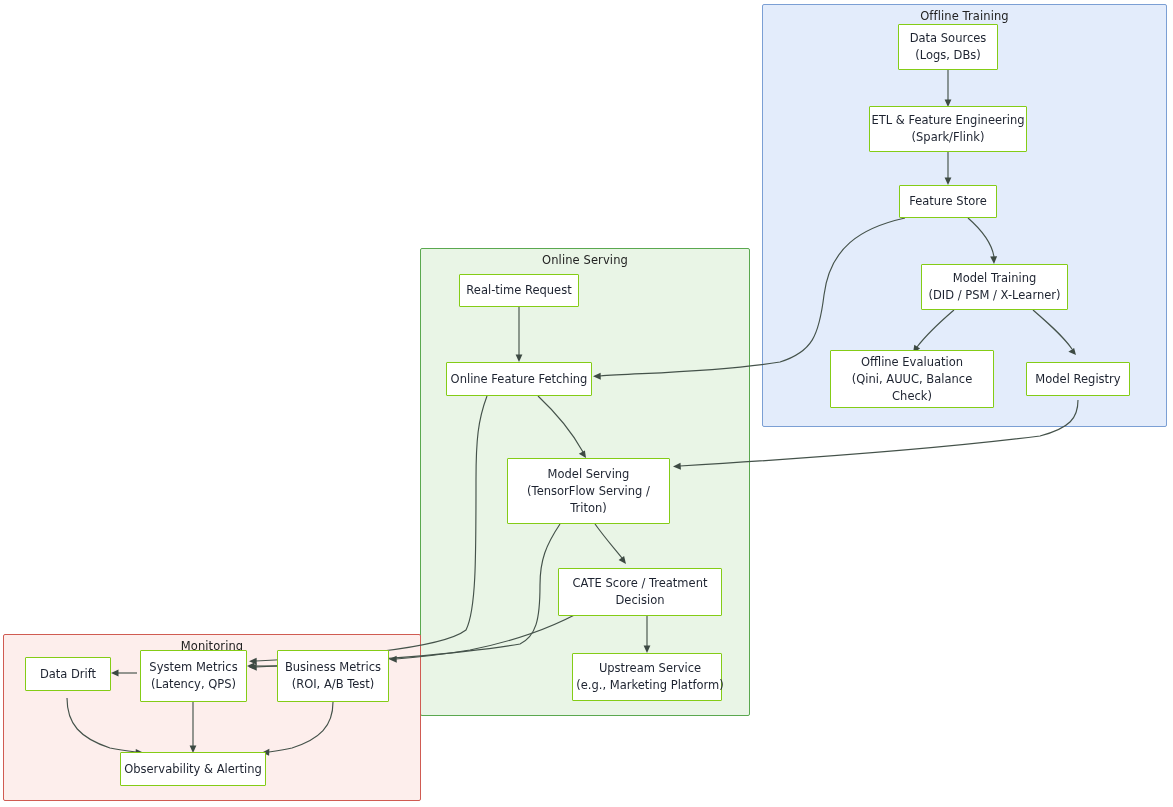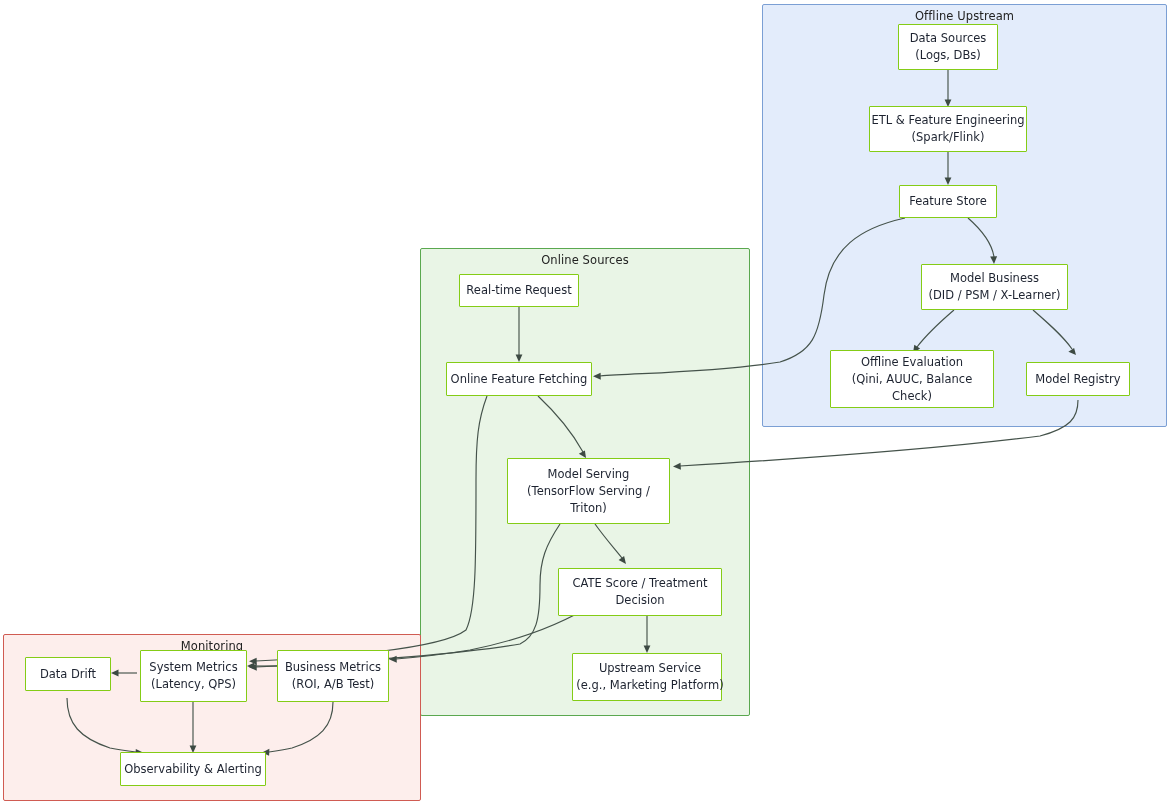--- a/index.html
+++ b/index.html
@@ -82,25 +82,25 @@
     stroke-width: 1.15px;
   }
   #edges polygon { fill: #3d4a43; }
 </style>
 </head>
 <body>
 
 <div id="canvas">
 
   <div class="cluster offline" style="left:762px; top:4px; width:405px; height:423px;">
-    <div class="cluster-title">Offline Upstream</div>
+    <div class="cluster-title">Offline Training</div>
   </div>
 
   <div class="cluster online" style="left:420px; top:248px; width:330px; height:468px;">
-    <div class="cluster-title">Online Sources</div>
+    <div class="cluster-title">Online Serving</div>
   </div>
 
   <div class="cluster monitoring" style="left:3px; top:634px; width:418px; height:167px;">
     <div class="cluster-title">Monitoring</div>
   </div>
 
   <svg id="edges" viewBox="0 0 1173 807" xmlns="http://www.w3.org/2000/svg">
 
     <path d="M948,70 L948,100"></path>
     <polygon points="948,107 944.6,99.5 951.4,99.5"></polygon>
@@ -168,21 +168,21 @@
   <div class="node" style="left:869px; top:106px; width:158px; height:46px;">
     <span class="ln">ETL &amp; Feature Engineering</span>
     <span class="ln">(Spark/Flink)</span>
   </div>
 
   <div class="node" style="left:899px; top:185px; width:98px; height:33px;">
     <span class="ln">Feature Store</span>
   </div>
 
   <div class="node" style="left:921px; top:264px; width:147px; height:46px;">
-    <span class="ln">Model Business</span>
+    <span class="ln">Model Training</span>
     <span class="ln">(DID / PSM / X-Learner)</span>
   </div>
 
   <div class="node" style="left:830px; top:350px; width:164px; height:58px;">
     <span class="ln">Offline Evaluation</span>
     <span class="ln">(Qini, AUUC, Balance</span>
     <span class="ln">Check)</span>
   </div>
 
   <div class="node" style="left:1026px; top:362px; width:104px; height:34px;">

